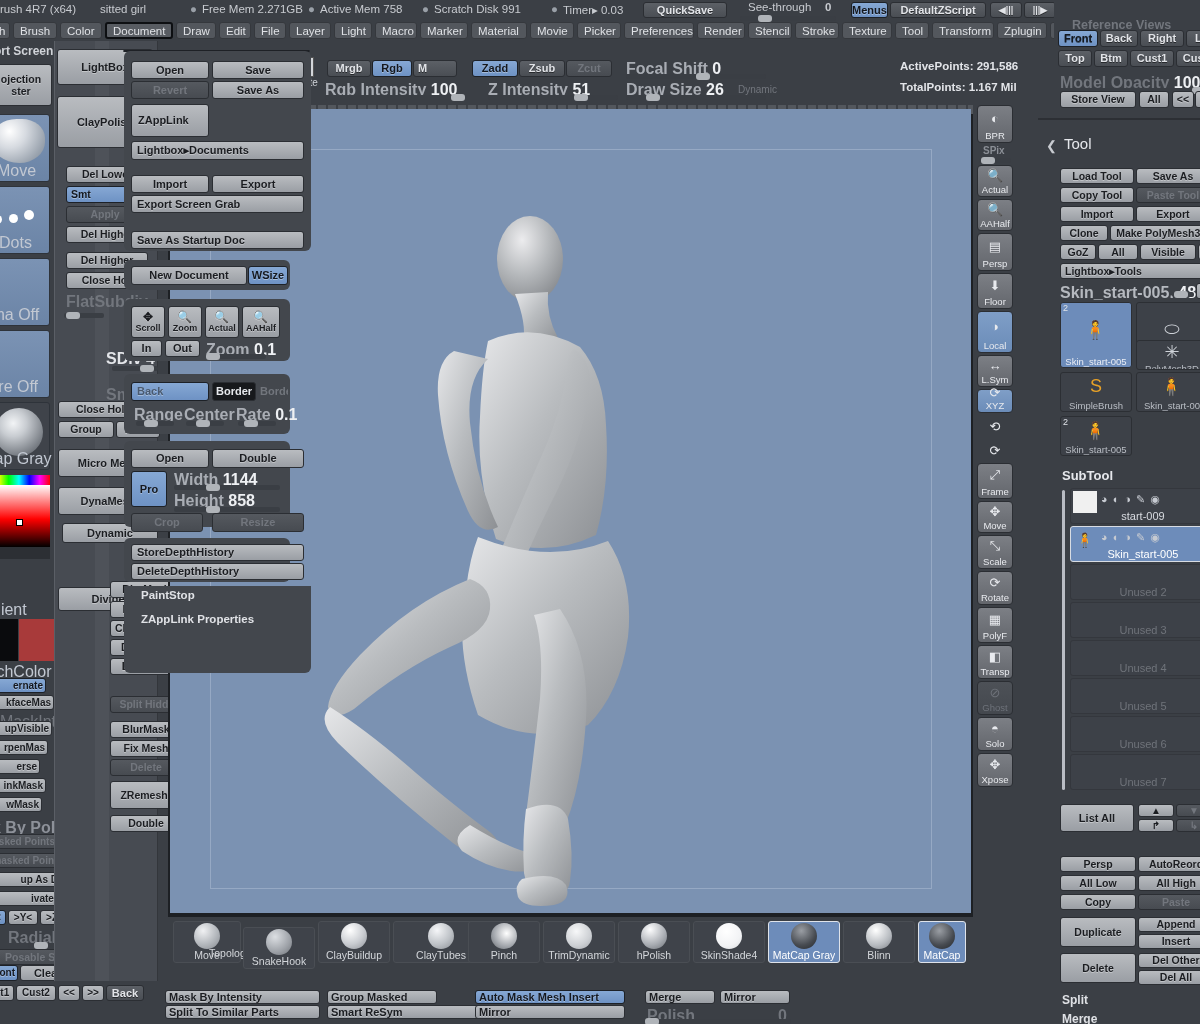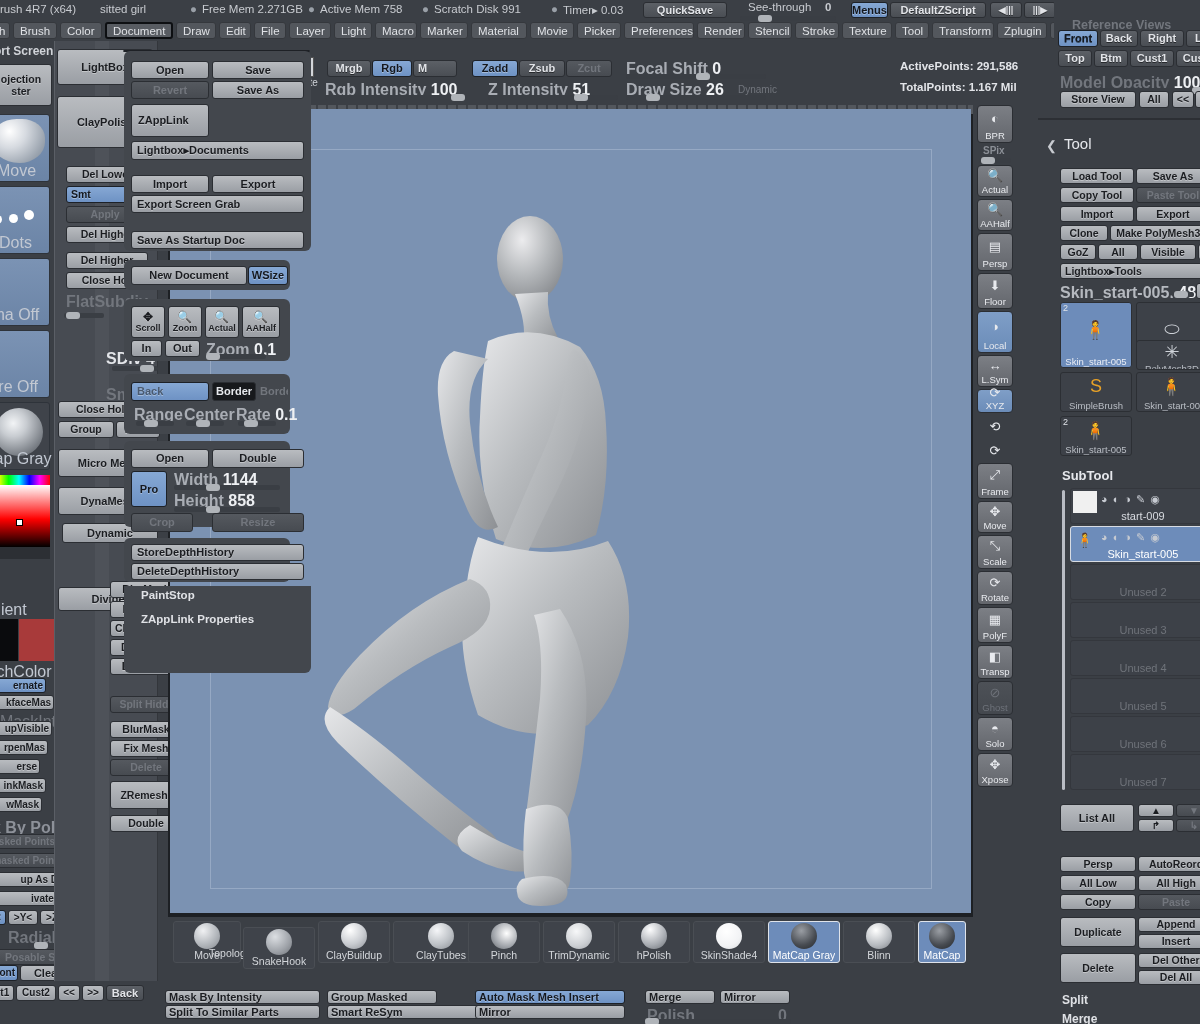--- a/index.html
+++ b/index.html
@@ -457,21 +457,21 @@
   <div class="zb" style="position:absolute;left:88px;top:398px;width:92px;height:19px;">Double</div>
   <div class="zb sel" style="position:absolute;left:7px;top:420px;width:36px;height:36px;">Pro</div>
   <div class="lbl" style="position:absolute;left:50px;top:420px;font-weight:bold;color:#a9adb4;"><span>Width</span> <span style="color:#eef0f3;text-decoration:underline;">1144</span></div>
   <div class="slidertrack" style="left:50px;top:434px;width:106px;">
         <div class="sliderknob" style="left:32px;top:-1px;"></div>
       </div>
   <div class="lbl" style="position:absolute;left:50px;top:441px;font-weight:bold;color:#a9adb4;"><span>Height</span> <span style="color:#eef0f3">858</span></div>
   <div class="slidertrack" style="left:50px;top:456px;width:106px;">
         <div class="sliderknob" style="left:32px;top:-1px;"></div>
       </div>
-  <div class="zb off" style="position:absolute;left:7px;top:462px;width:62px;height:19px;">Crop</div>
+  <div class="zb off" style="position:absolute;left:7px;top:462px;width:72px;height:19px;">Crop</div>
   <div class="zb off" style="position:absolute;left:88px;top:462px;width:92px;height:19px;">Resize</div>
 
   <div style="position:absolute;left:0;top:487px;width:166px;height:44px;background:#43474d;border-radius:6px;"></div>
   <div class="zb" style="position:absolute;left:7px;top:493px;width:173px;height:17px;justify-content:flex-start;padding-left:5px;">StoreDepthHistory</div>
   <div class="zb" style="position:absolute;left:7px;top:512px;width:173px;height:17px;justify-content:flex-start;padding-left:5px;">DeleteDepthHistory</div>
 
   <div style="position:absolute;left:0;top:535px;width:187px;height:87px;background:#43474d;border-radius:0 0 6px 6px;"></div>
   <div class="lbl" style="position:absolute;left:17px;top:538px;font-weight:bold;color:#e0e2e6;font-size:11.5px;">PaintStop</div>
   <div class="lbl" style="position:absolute;left:17px;top:562px;font-weight:bold;color:#e0e2e6;font-size:11.5px;">ZAppLink Properties</div>
 </div>

